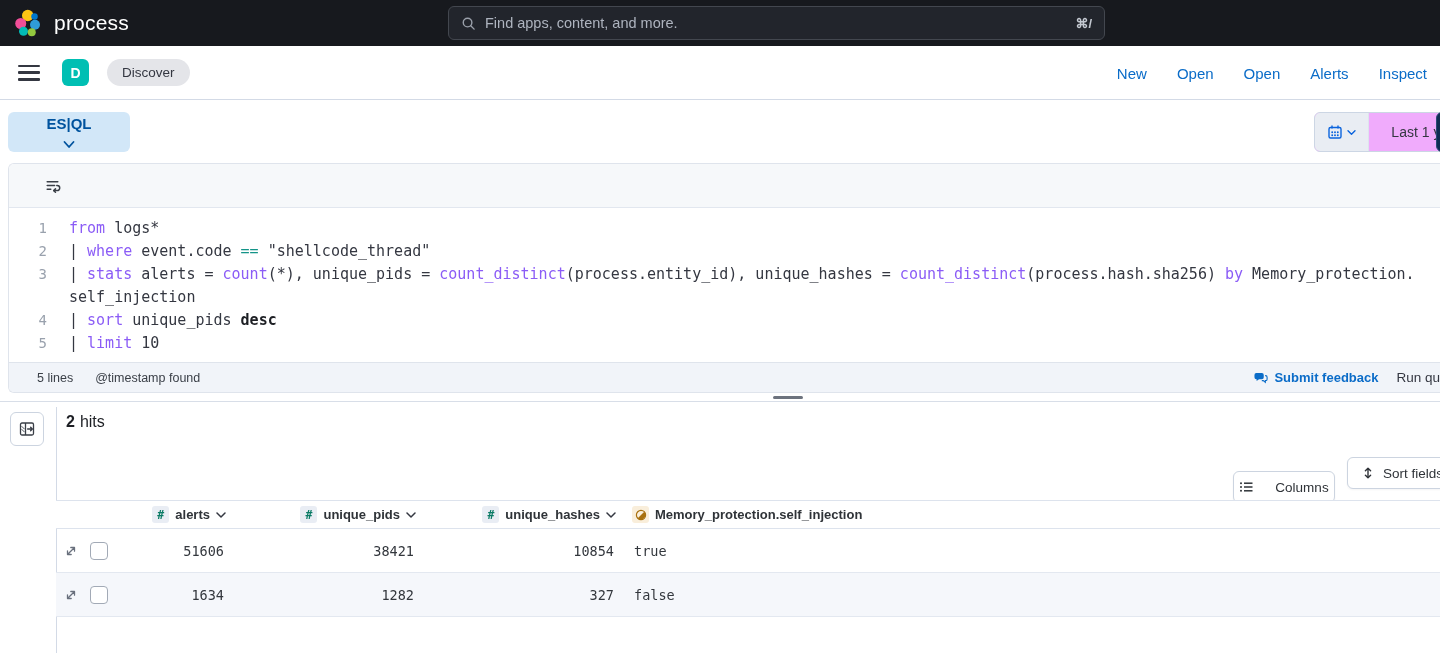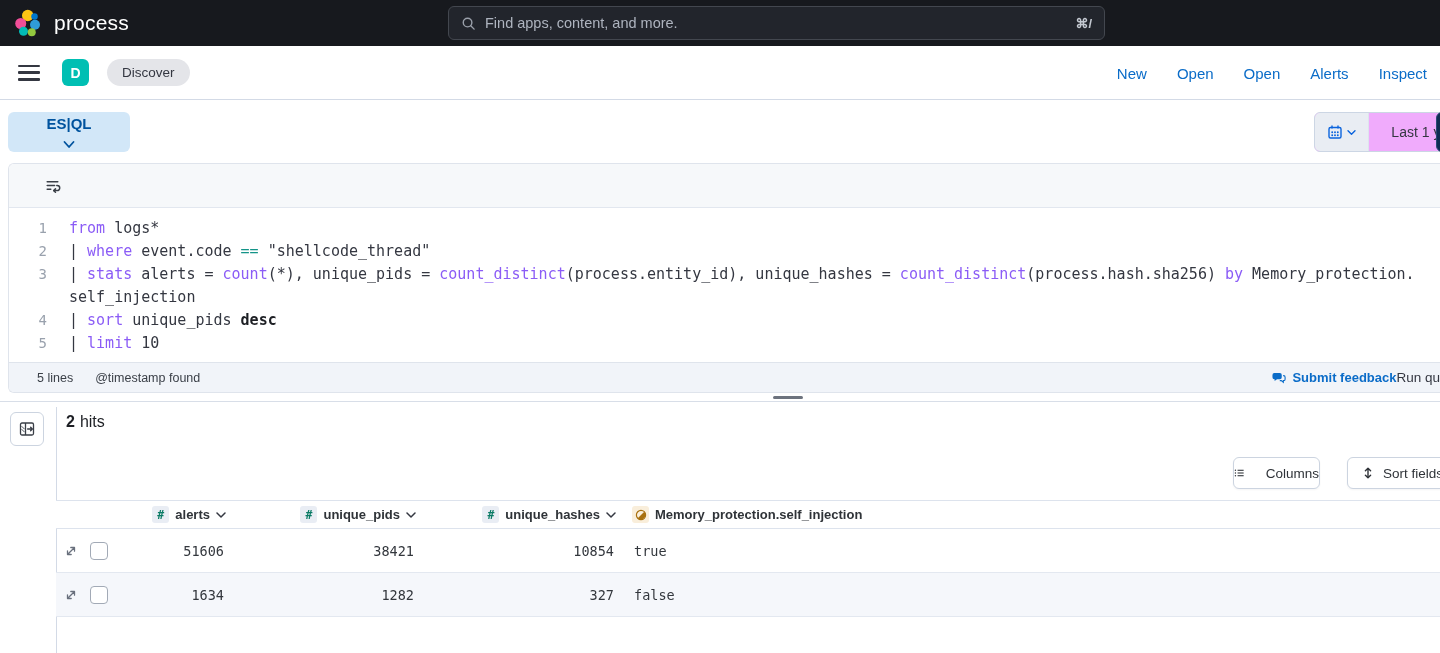--- a/index.html
+++ b/index.html
@@ -38,37 +38,37 @@
   .ed-code { flex:1; background:#fff; padding-top:9px; font-family:"DejaVu Sans Mono", monospace; font-size:15px; overflow:hidden; }
   .code-line { display:flex; line-height:23px; white-space:pre; }
   .code-line .ln { width:38px; text-align:right; color:#99a1ad; font-size:14px; flex:0 0 38px; }
   .code-line .code-text { padding-left:22px; color:#343741; }
   .tok-kw { color:#8b5cf6; }
   .tok-op { color:#149488; }
   .tok-d  { color:#343741; }
   .tok-b  { color:#1d1f24; font-weight:700; }
   .ed-footer { height:30px; background:#f1f4f9; border-top:1px solid #dfe4ec; display:flex; align-items:center; padding:0 0 0 28px; font-size:12.5px; color:#3a3f47; }
   .ed-footer .gap { width:22px; }
-  .ed-footer .right { margin-left:auto; display:flex; align-items:center; }
+  .ed-footer .right { margin-left:auto; display:flex; align-items:center; gap:18px; }
   .feedback { display:flex; align-items:center; gap:6px; color:#0b6cc8; font-weight:700; font-size:13px; cursor:pointer; }
   .runq { color:#343741; font-size:13.5px; white-space:nowrap; cursor:pointer; }
 
   
   .divider { left:0; top:401px; width:1440px; height:1px; background:#d8dee8; }
   .rehandle { left:773px; top:396px; width:30px; height:10px; display:flex; flex-direction:column; justify-content:space-between; cursor:row-resize; }
   .rehandle span { display:block; height:3.4px; background:#6d737e; border-radius:2px; }
 
   
   .results { left:0; top:402px; width:1440px; height:251px; background:#fff; }
   .rail-border { position:absolute; left:56px; top:5px; width:1px; height:246px; background:#d3dae6; }
   .sidebar-toggle { position:absolute; left:10px; top:10px; width:34px; height:34px; background:#fff; border:1px solid #ccd4e0; border-radius:6px; display:flex; align-items:center; justify-content:center; cursor:pointer; }
   .hits { position:absolute; left:66px; top:11px; font-size:16px; color:#1d1f24; }
   .hits b { font-weight:700; margin-right:5px; }
   .btn { position:absolute; height:32px; background:#fff; border:1px solid #ccd4e0; border-radius:6px; display:flex; align-items:center; justify-content:center; gap:8px; font-size:13.5px; font-weight:500; color:#2f3338; box-shadow:0 1px 2px rgba(30,40,60,.05); cursor:pointer; }
-  .btn-columns { left:1233px; top:55px; width:87px;gap:21px; }
+  .btn-columns { left:1233px; top:69px; width:102px;gap:21px; }
   .btn-sort { left:1347px; top:55px; width:110px; }
 
   .tgrid { display:grid; grid-template-columns:60px 114px 190px 200px 1fr; }
   .t-header { position:absolute; left:56px; top:98px; width:1384px; height:29px; border-top:1px solid #dde3ed; border-bottom:1px solid #dde3ed; background:#fff; }
   .h-cell { display:flex; align-items:center; font-size:13px; font-weight:700; color:#2f3338; }
   .h-cell.num { justify-content:flex-end; padding-right:4px; }
   .h-cell.bool { justify-content:flex-start; padding-left:12px; }
   .h-inner { display:flex; align-items:center; gap:6px; cursor:pointer; }
   .type-badge { width:17px; height:17px; border-radius:3px; background:#e9edf4; color:#0a7b65; font-size:11.5px; font-weight:700; display:flex; align-items:center; justify-content:center; font-family:"DejaVu Sans Mono", monospace; }
   .bool-badge { width:17px; height:17px; border-radius:3px; background:#f9eedb; display:flex; align-items:center; justify-content:center; }

